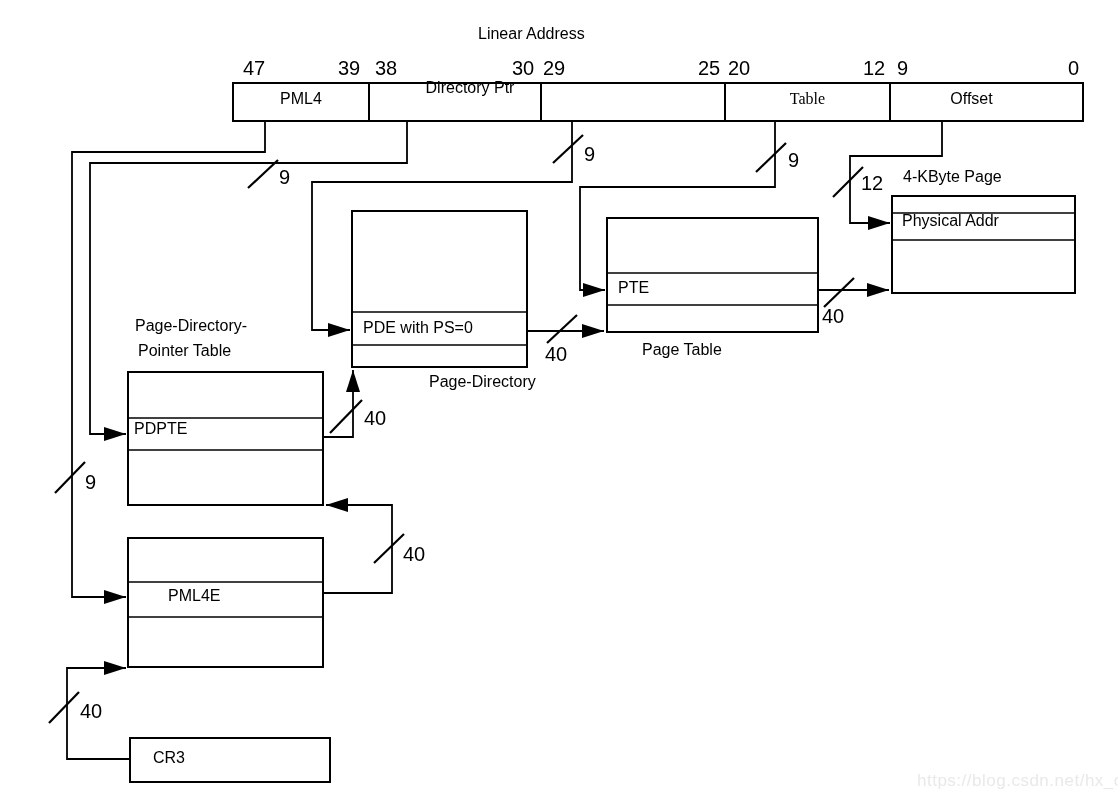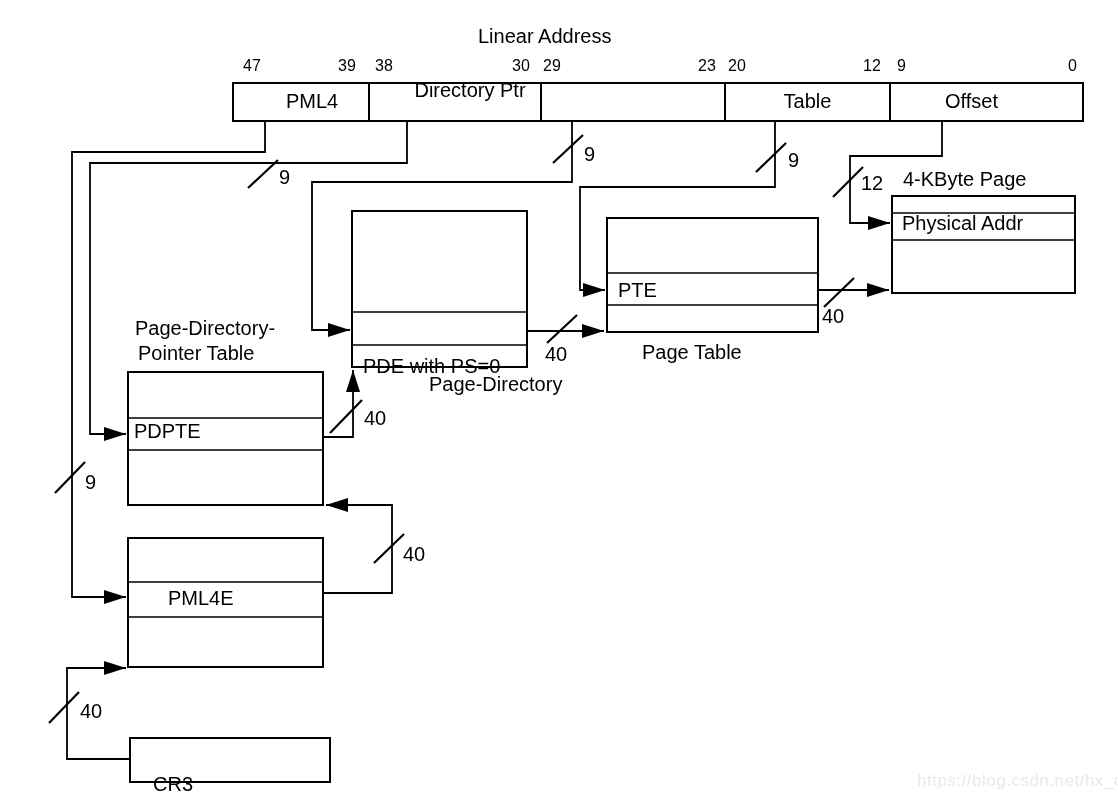--- a/index.html
+++ b/index.html
@@ -1,22 +1,22 @@
 <!DOCTYPE html>
 <html><head>
 <meta charset="utf-8">
 <style>
   html,body{margin:0;padding:0;background:#ffffff;}
   .stage{
     position:relative;width:1118px;height:802px;background:#ffffff;overflow:hidden;
     font-family:"Liberation Sans","DejaVu Sans",sans-serif;color:#000;
   }
   .stage svg{position:absolute;left:0;top:0;}
-  .lbl{position:absolute;white-space:nowrap;line-height:1;font-size:20px;color:#000;}
-  .bit{font-size:16px;}
+  .lbl{position:absolute;white-space:nowrap;line-height:1;font-size:16px;color:#000;}
+  .bit{font-size:20px;}
   .fieldlbl{text-align:center;}
   .ann{font-size:20px;}
   .watermark{font-size:17px;color:#e9e9e9;letter-spacing:0.5px;}
 </style>
 </head>
 <body>
 
 <div class="stage">
 
   <svg width="1118" height="802" viewBox="0 0 1118 802">
@@ -95,37 +95,37 @@
     </g>
   </svg>
 
   <div class="lbl" style="left:478px;top:26px;">Linear Address</div>
 
   <div class="lbl bit" style="left:243px;top:58px;">47</div>
   <div class="lbl bit" style="left:338px;top:58px;">39</div>
   <div class="lbl bit" style="left:375px;top:58px;">38</div>
   <div class="lbl bit" style="left:512px;top:58px;">30</div>
   <div class="lbl bit" style="left:543px;top:58px;">29</div>
-  <div class="lbl bit" style="left:698px;top:58px;">23</div>
+  <div class="lbl bit" style="left:698px;top:58px;">25</div>
   <div class="lbl bit" style="left:728px;top:58px;">20</div>
   <div class="lbl bit" style="left:863px;top:58px;">12</div>
   <div class="lbl bit" style="left:897px;top:58px;">9</div>
   <div class="lbl bit" style="left:1068px;top:58px;">0</div>
 
-  <div class="lbl fieldlbl" style="left:233px;top:91px;width:136px;padding-left:11px;">PML4</div>
+  <div class="lbl fieldlbl" style="left:233px;top:91px;width:136px;">PML4</div>
   <div class="lbl fieldlbl" style="left:369px;top:80px;width:202px;">Directory Ptr</div>
-  <div class="lbl fieldlbl" style="left:725px;top:91px;width:165px;">Table</div>
+  <div class="lbl fieldlbl" style="left:725px;top:91px;width:165px;font-family:Liberation Serif, serif;">Table</div>
   <div class="lbl fieldlbl" style="left:890px;top:91px;width:163px;">Offset</div>
 
-  <div class="lbl" style="left:363px;top:320px;margin-top:36px;">PDE with PS=0</div>
+  <div class="lbl" style="left:363px;top:320px;">PDE with PS=0</div>
   <div class="lbl" style="left:618px;top:280px;">PTE</div>
   <div class="lbl" style="left:902px;top:213px;">Physical Addr</div>
   <div class="lbl" style="left:134px;top:421px;">PDPTE</div>
   <div class="lbl" style="left:142px;top:588px;margin-left:26px;">PML4E</div>
-  <div class="lbl" style="left:153px;top:750px;margin-top:24px;">CR3</div>
+  <div class="lbl" style="left:153px;top:750px;">CR3</div>
 
   <div class="lbl" style="left:135px;top:318px;">Page-Directory-</div>
   <div class="lbl" style="left:138px;top:343px;">Pointer Table</div>
   <div class="lbl" style="left:398px;top:374px;margin-left:31px;">Page-Directory</div>
   <div class="lbl" style="left:642px;top:342px;">Page Table</div>
   <div class="lbl" style="left:903px;top:169px;">4-KByte Page</div>
 
   <div class="lbl ann" style="left:85px;top:472px;">9</div>
   <div class="lbl ann" style="left:279px;top:167px;">9</div>
   <div class="lbl ann" style="left:584px;top:144px;">9</div>

